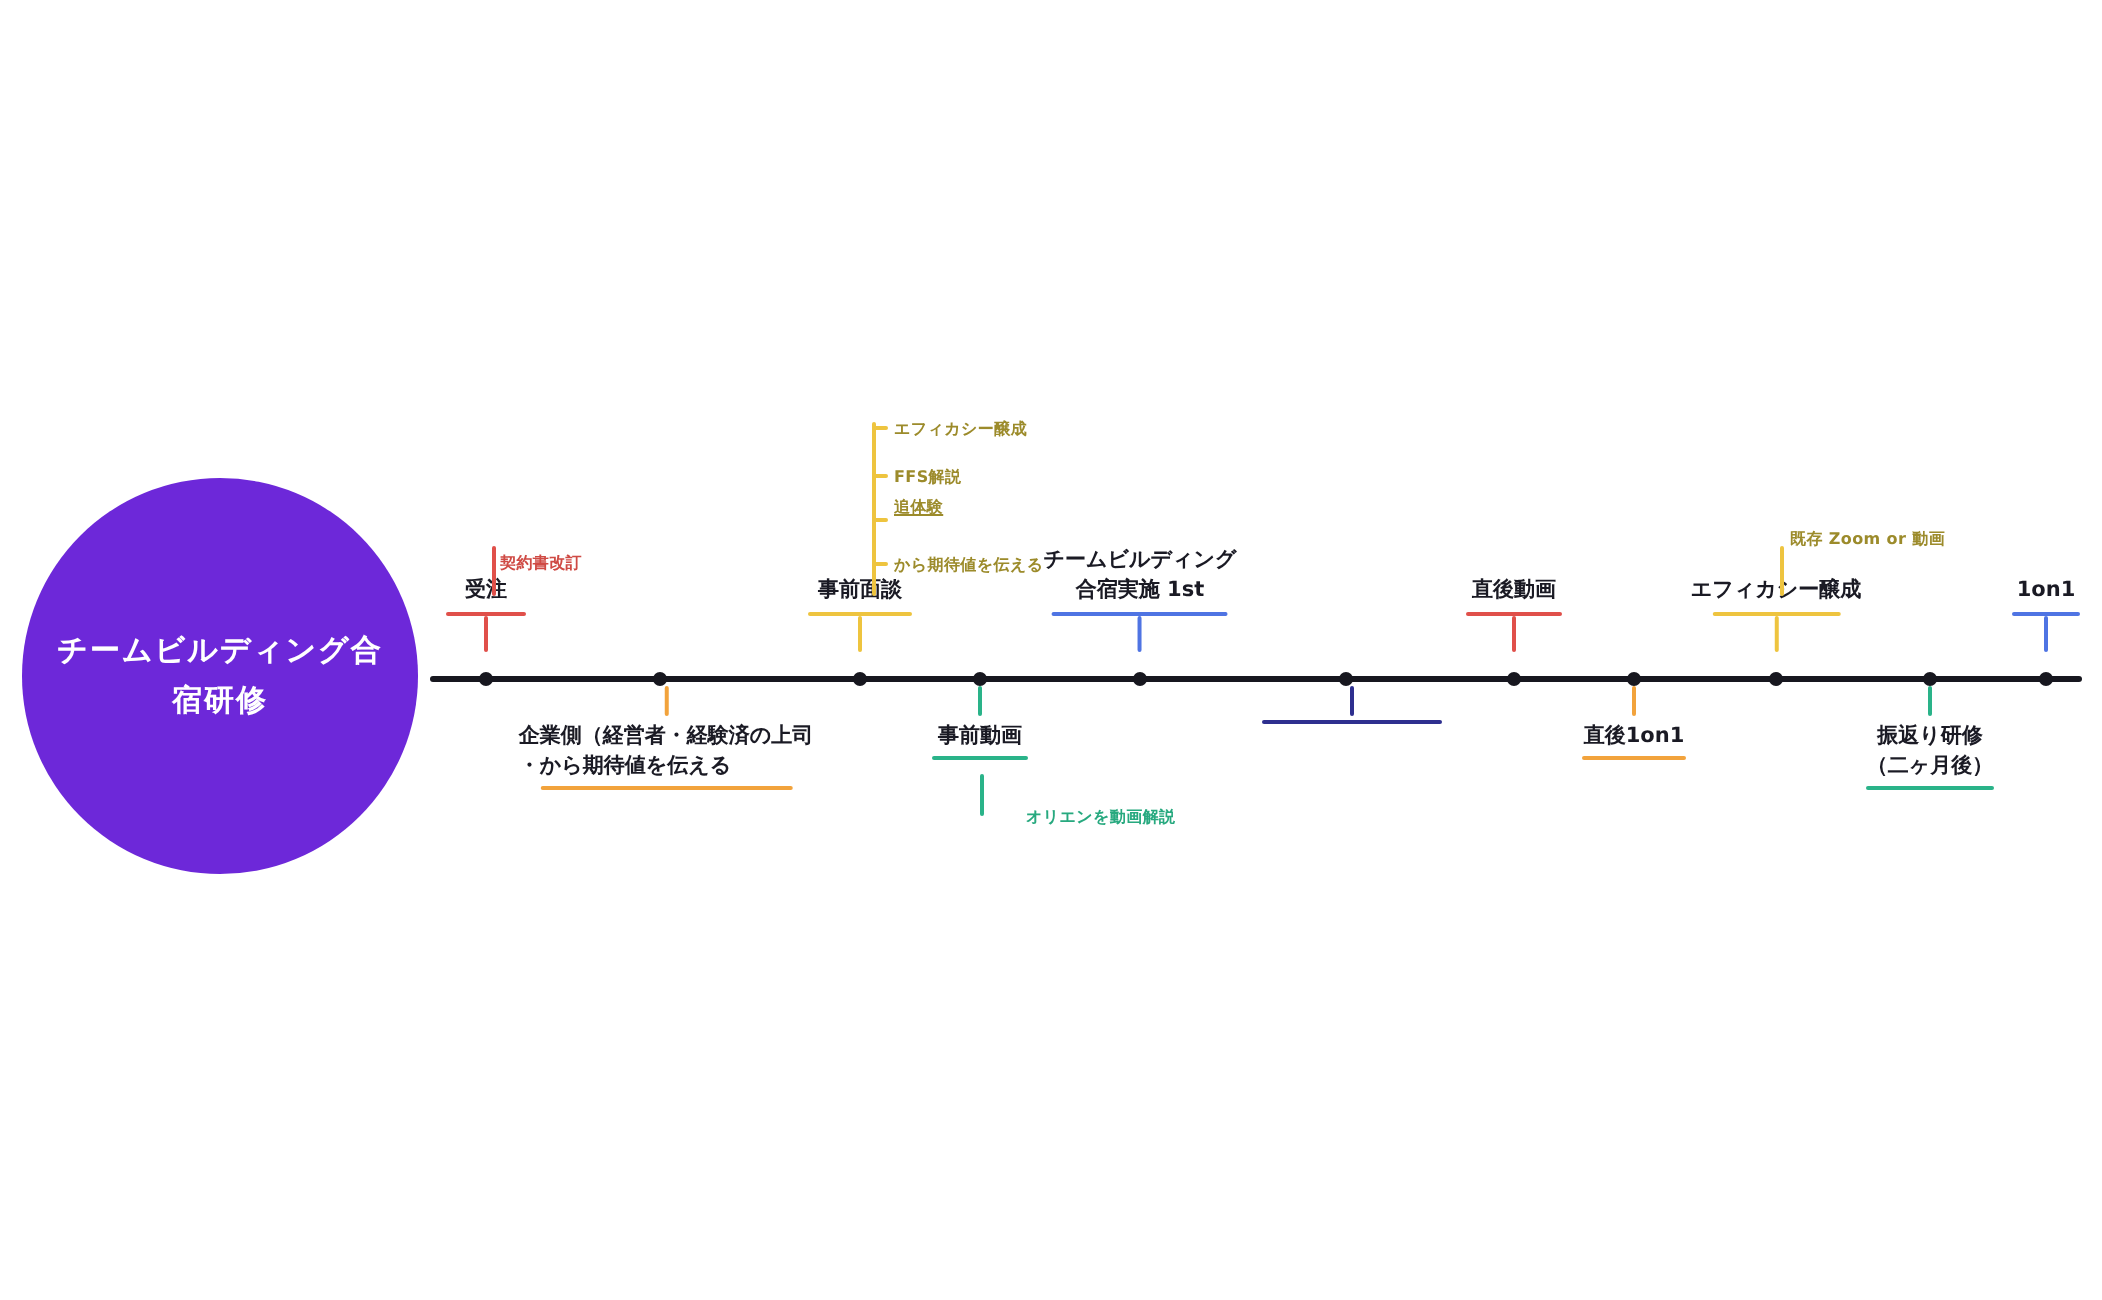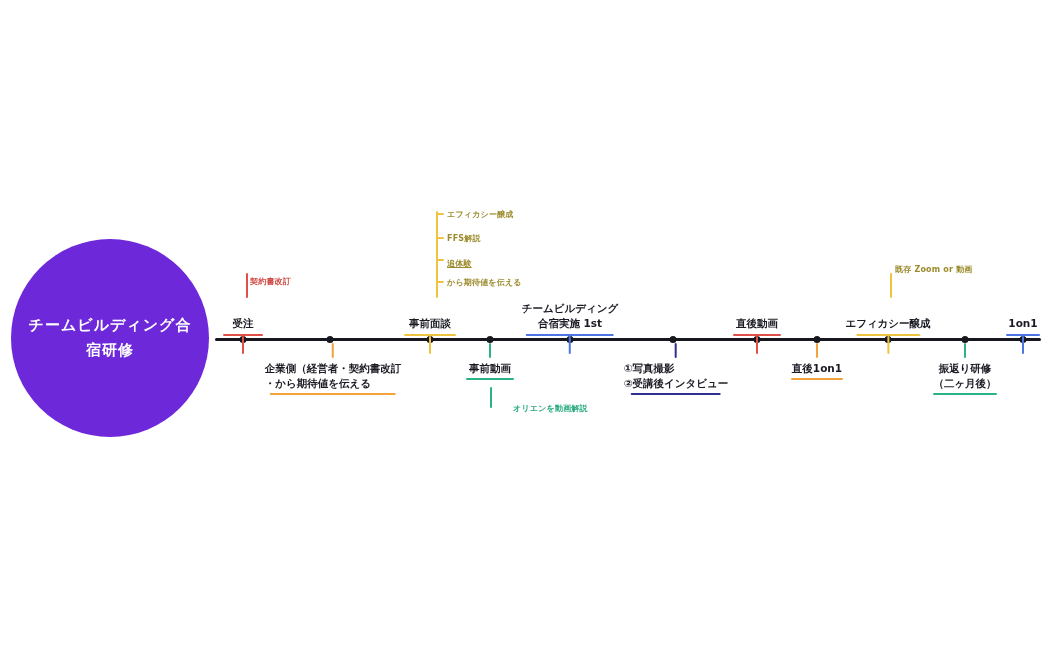--- a/index.html
+++ b/index.html
@@ -8,21 +8,21 @@
 
   .hub{position:absolute;left:11px;top:239px;width:198px;height:198px;border-radius:50%;
        display:flex;align-items:center;justify-content:center;}
   .hub-title{font-size:15px;font-weight:700;text-align:center;white-space:pre-line;
              line-height:1.65;letter-spacing:1px;}
 
   .tl-line{position:absolute;left:215px;top:338px;width:826px;height:2.5px;border-radius:2px;}
   .tl-dot{position:absolute;top:336px;width:7px;height:7px;border-radius:50%;transform:translateX(-50%);}
 
   .ms{position:absolute;display:flex;flex-direction:column;align-items:center;transform:translateX(-50%);}
-  .ms.above{bottom:296px;}
+  .ms.above{bottom:324px;}
   .ms.below{top:343px;}
   .ms-label{font-size:10.5px;font-weight:700;color:#1a1a24;text-align:center;
             white-space:pre-line;line-height:1.45;}
   .ms-label.ta-left{text-align:left;}
   .ms.above .ms-label{margin-bottom:3px;}
   .ms.below .ms-label{margin-top:3px;}
   .ms-underline{height:2px;border-radius:1px;}
   .ms.below .ms-underline{margin-top:2px;}
   .ms-stem{width:2px;border-radius:1px;}
   .ms.above .ms-stem{height:18px;}
@@ -57,21 +57,21 @@
   <div class="tl-dot" style="left: 1023px; background-color: rgb(23, 23, 31);"></div>
 
   <div class="ms above" style="left:243px">
     <div class="ms-label">受注</div>
     <div class="ms-underline" style="width: 40px; background-color: rgb(224, 80, 74);"></div>
     <div class="ms-stem" style="background-color: rgb(224, 80, 74);"></div>
   </div>
 
   <div class="ms below" style="left:333px">
     <div class="ms-stem" style="background-color: rgb(242, 163, 60);"></div>
-    <div class="ms-label ta-left">企業側（経営者・契約書改訂
+    <div class="ms-label ta-left">企業側（経営者・経験済の上司
 ・から期待値を伝える</div>
     <div class="ms-underline" style="width: 126px; background-color: rgb(242, 163, 60);"></div>
   </div>
 
   <div class="ms above" style="left:430px">
     <div class="ms-label">事前面談</div>
     <div class="ms-underline" style="width: 52px; background-color: rgb(238, 196, 63);"></div>
     <div class="ms-stem" style="background-color: rgb(238, 196, 63);"></div>
   </div>
 
@@ -83,22 +83,20 @@
 
   <div class="ms above" style="left:570px">
     <div class="ms-label">チームビルディング
 合宿実施 1st</div>
     <div class="ms-underline" style="width: 88px; background-color: rgb(79, 116, 227);"></div>
     <div class="ms-stem" style="background-color: rgb(79, 116, 227);"></div>
   </div>
 
   <div class="ms below" style="left:676px">
     <div class="ms-stem" style="background-color: rgb(46, 47, 143);"></div>
-    <div class="ms-label ta-left">①写真撮影
-②受講後インタビュー</div>
     <div class="ms-underline" style="width: 90px; background-color: rgb(46, 47, 143);"></div>
   </div>
 
   <div class="ms above" style="left:757px">
     <div class="ms-label">直後動画</div>
     <div class="ms-underline" style="width: 48px; background-color: rgb(224, 80, 74);"></div>
     <div class="ms-stem" style="background-color: rgb(224, 80, 74);"></div>
   </div>
 
   <div class="ms below" style="left:817px">
@@ -131,21 +129,21 @@
 
   <div class="ann-vline" style="left: 436px; top: 211px; height: 87px; background-color: rgb(238, 196, 63);"></div>
 
   <div class="ann-tick" style="left: 437px; top: 213px; background-color: rgb(238, 196, 63);"></div>
   <div class="ann-text" style="left: 447px; top: 209px; color: rgb(156, 139, 43);">エフィカシー醸成</div>
 
   <div class="ann-tick" style="left: 437px; top: 237px; background-color: rgb(238, 196, 63);"></div>
   <div class="ann-text" style="left: 447px; top: 233px; color: rgb(156, 139, 43);">FFS解説</div>
 
   <div class="ann-tick" style="left: 437px; top: 259px; background-color: rgb(238, 196, 63);"></div>
-  <div class="ann-text" style="left: 447px; top: 258px; color: rgb(156, 139, 43); text-decoration: underline;">追体験</div>
+  <div class="ann-text" style="left: 447px; top: 248px; color: rgb(156, 139, 43); text-decoration: underline;">追体験</div>
 
   <div class="ann-tick" style="left: 437px; top: 281px; background-color: rgb(238, 196, 63);"></div>
   <div class="ann-text" style="left: 447px; top: 277px; color: rgb(156, 139, 43);">から期待値を伝える</div>
 
   <div class="ann-vline" style="left: 490px; top: 387px; height: 21px; background-color: rgb(42, 179, 137);"></div>
   <div class="ann-text" style="left: 513px; top: 403px; color: rgb(39, 169, 127);">オリエンを動画解説</div>
 
   <div class="ann-text" style="left: 895px; top: 264px; color: rgb(156, 139, 43);">既存 Zoom or 動画</div>
   <div class="ann-vline" style="left: 890px; top: 273px; height: 25px; background-color: rgb(238, 196, 63);"></div>
 

